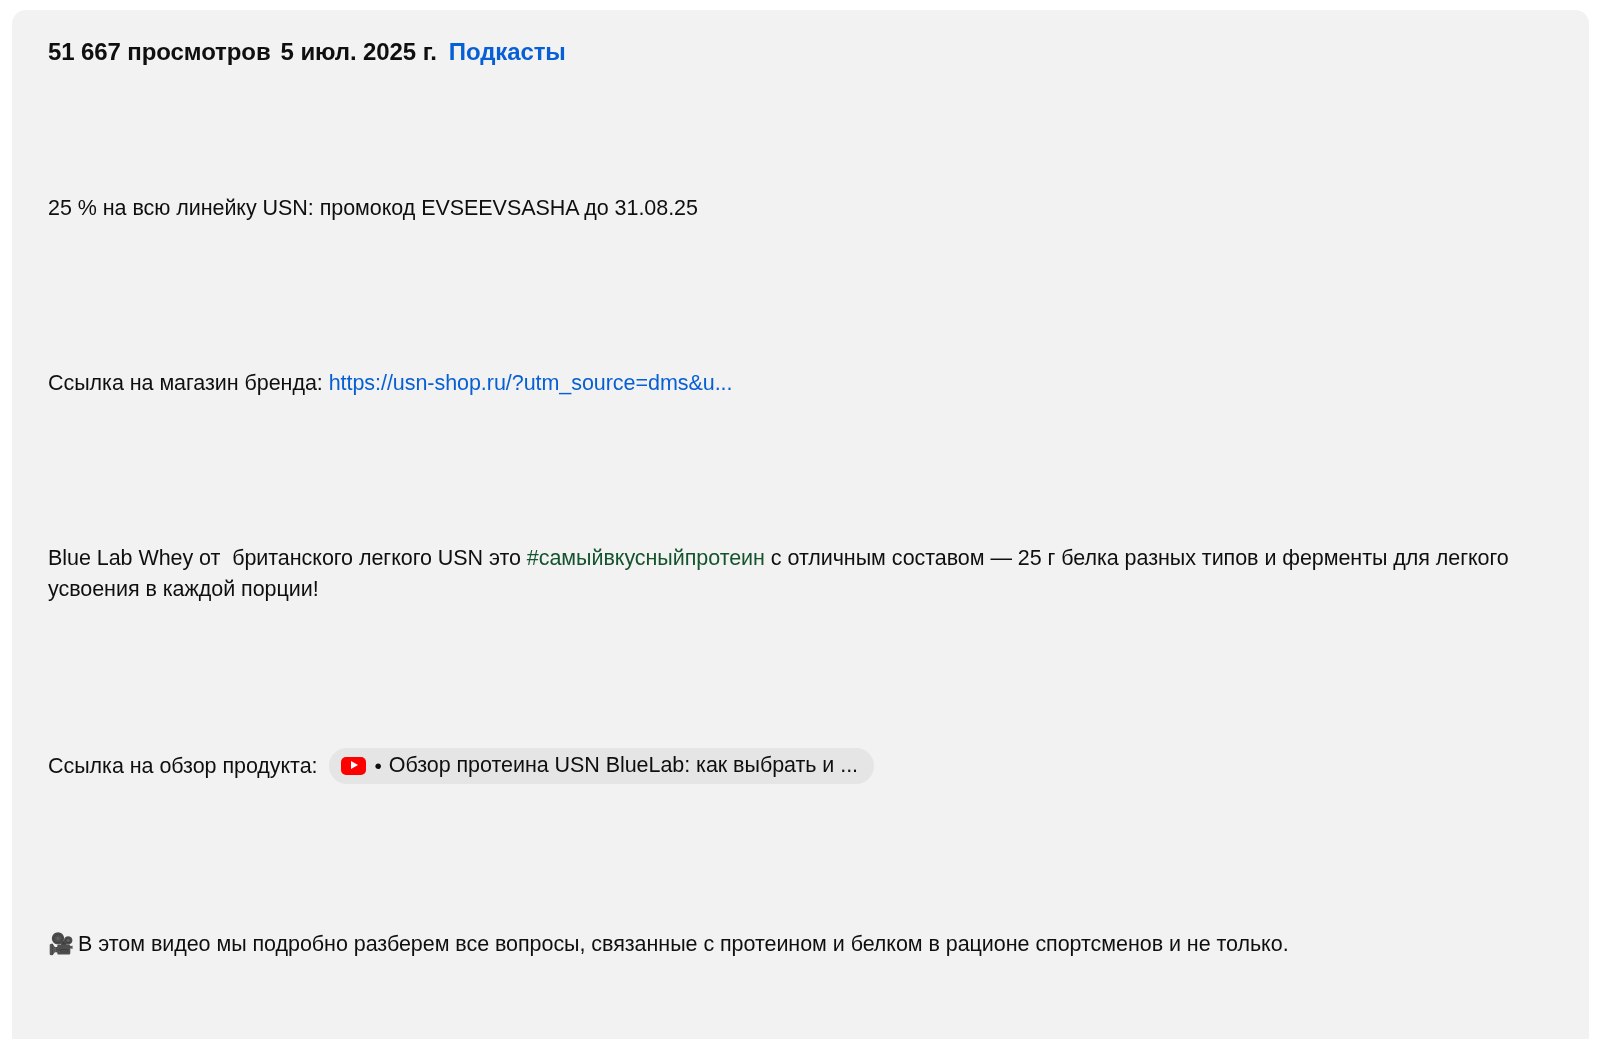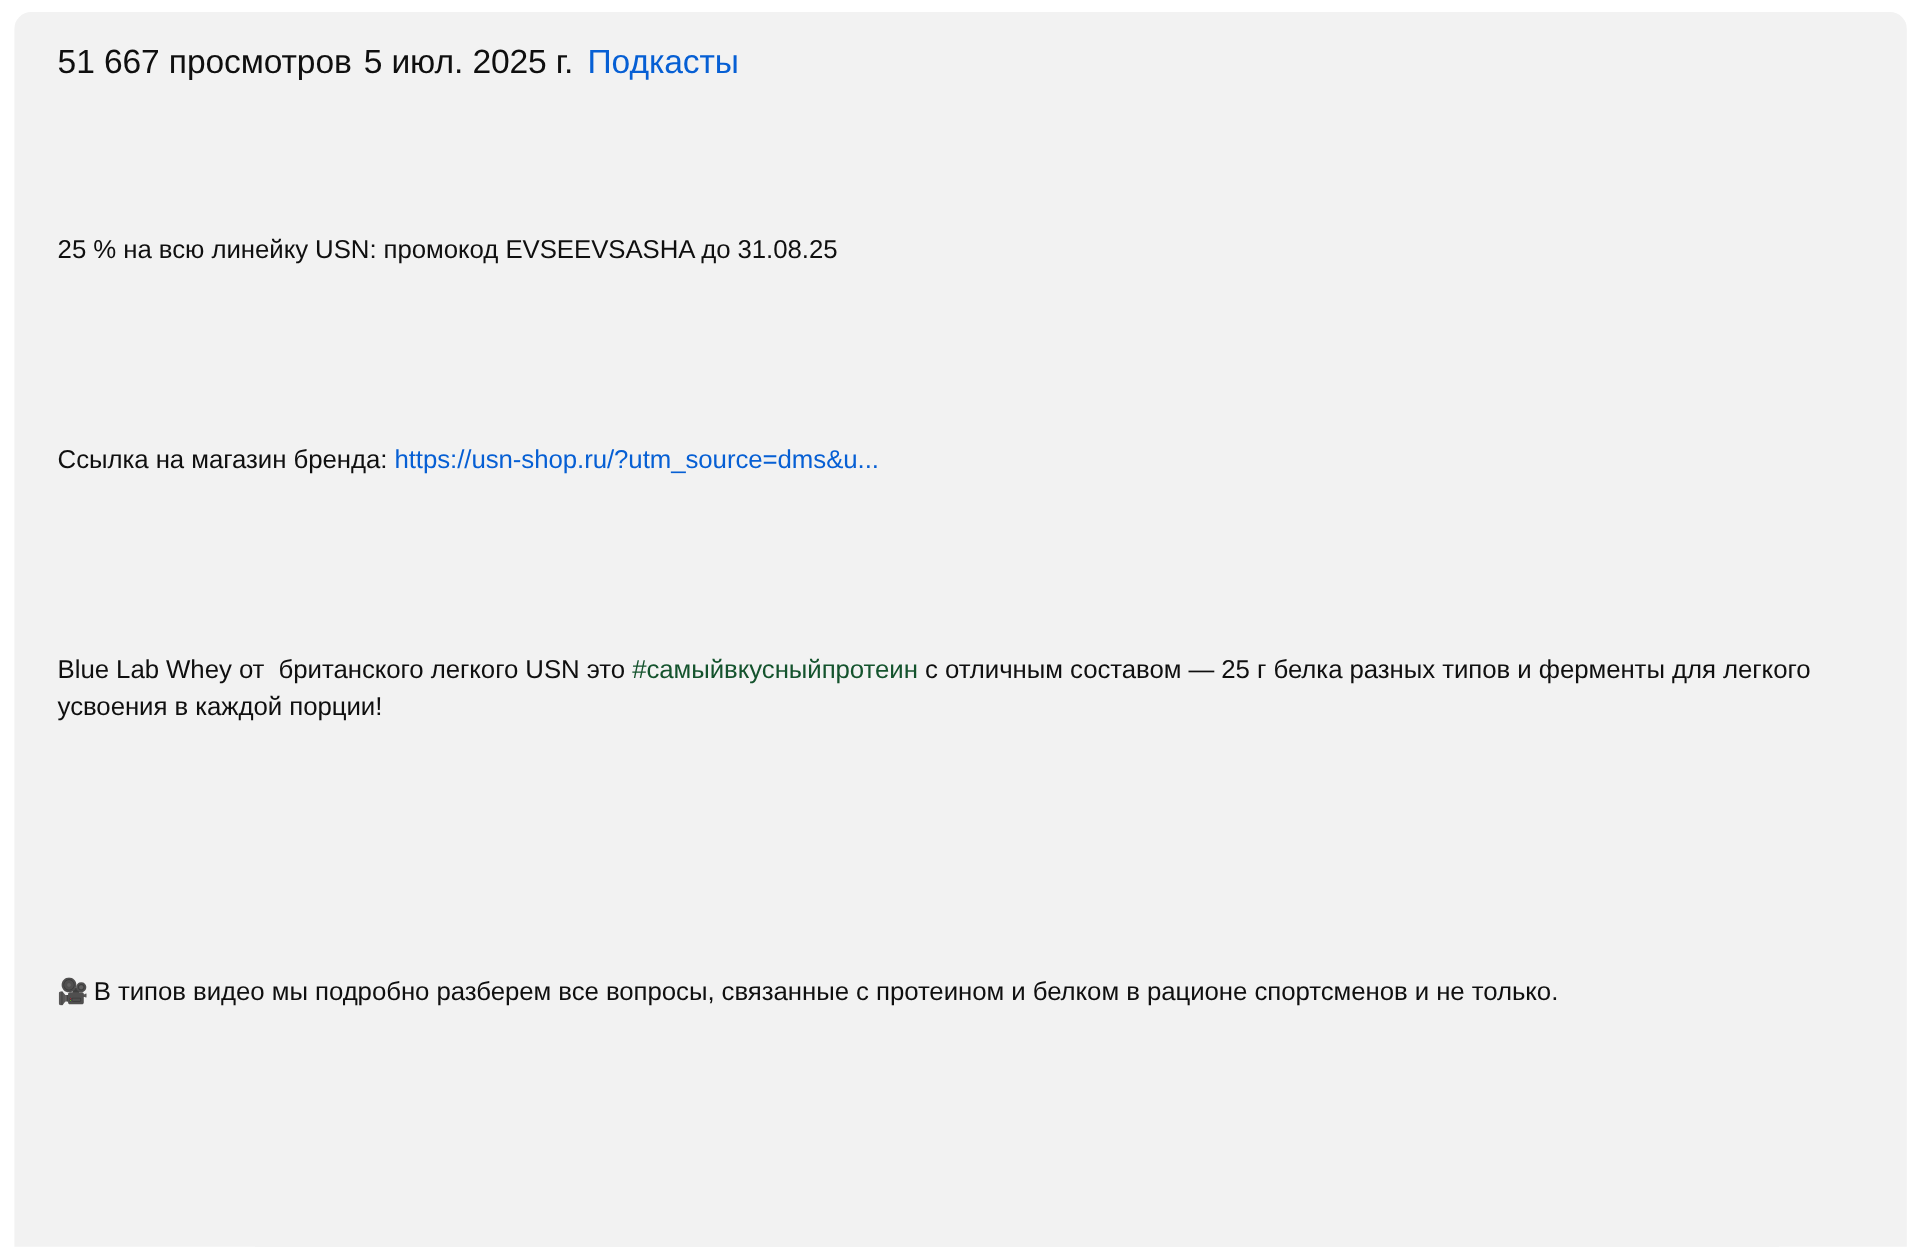--- a/index.html
+++ b/index.html
@@ -30,22 +30,22 @@
     box-sizing: border-box;
     width: 1577px;
     min-height: 1029px;
     background: #f2f2f2;
     border-radius: 14px;
     padding: 28px 34px 22px 36px;
   }
 
   
   .meta-line {
-    font-size: 28px;
-    font-weight: 400;
+    font-size: 24px;
+    font-weight: 700;
     color: #0f0f0f;
     letter-spacing: -0.1px;
     line-height: 28px;
     white-space: nowrap;
     margin-bottom: 3px;
   }
   .meta-line .meta-views { margin-right: 10px; }
   .meta-line .meta-date  { margin-right: 12px; }
   .meta-line .meta-category {
     color: #065fd4;
@@ -153,23 +153,24 @@
       
       <div class="para">25 % на всю линейку USN: промокод EVSEEVSASHA до 31.08.25</div>
 
       
       <div class="para spacer-before"><span>Ссылка на магазин бренда: </span><span class="link">https://usn-shop.ru/?utm_source=dms&amp;u...</span></div>
 
       
       <div class="para spacer-before"><span>Blue Lab Whey от  британского легкого USN это </span><span class="hashtag">#самыйвкусныйпротеин</span><span> с отличным составом — 25 г белка разных типов и ферменты для легкого усвоения в каждой порции!</span></div>
 
       
+      <div class="para spacer-before"><span>Ссылка на обзор продукта: </span><span class="video-chip"><span class="yt-icon"></span><span class="chip-sep">•</span><span class="chip-title">Обзор протеина USN BlueLab: как выбрать и ...</span></span></div>
 
       
-      <div class="para spacer-before"><span class="emoji">🎥</span><span>В типов видео мы подробно разберем все вопросы, связанные с протеином и белком в рационе спортсменов и не только.</span></div>
+      <div class="para spacer-before"><span class="emoji">🎥</span><span>В этом видео мы подробно разберем все вопросы, связанные с протеином и белком в рационе спортсменов и не только.</span></div>
 
       
 
       
 
       
 
       
 
       

